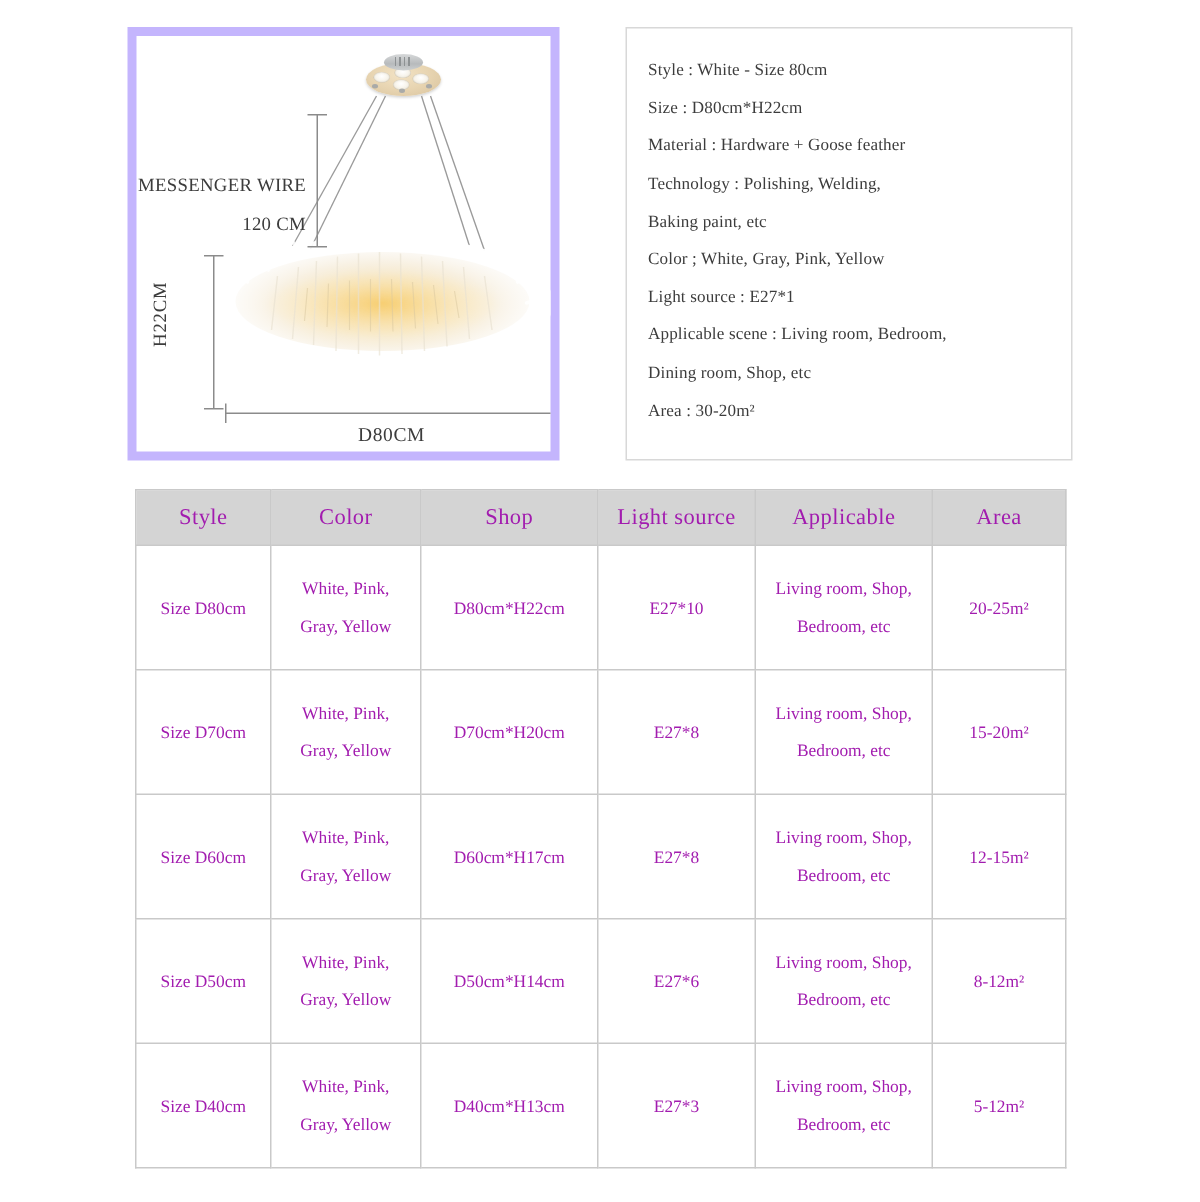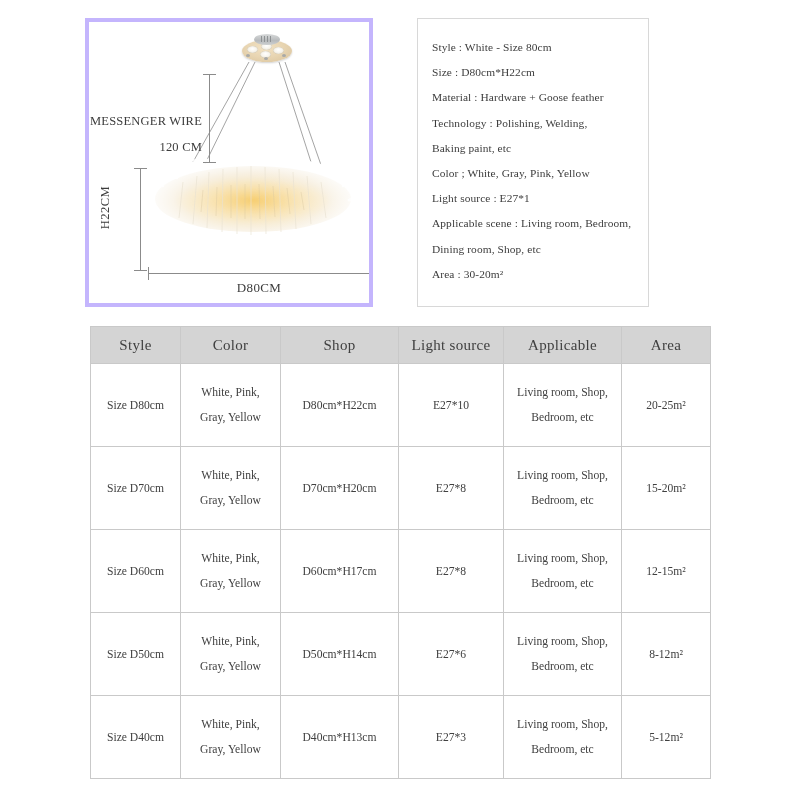--- a/index.html
+++ b/index.html
@@ -24,21 +24,21 @@
     height: 315px;
   }
 
   
   .diagram-panel {
     position: absolute;
     left: 85px;
     top: 18px;
     width: 288px;
     height: 289px;
-    border: 4px solid #c4b5fd;
+    border: 6px solid #c4b5fd;
     background: #fff;
     box-sizing: border-box;
     overflow: hidden;
   }
 
   
   .canopy-wrap {
     position: absolute;
     left: 148px;
     top: 10px;
@@ -185,21 +185,21 @@
     font-size: 13px;
     letter-spacing: 0.4px;
     color: #3c3c3c;
   }
 
   
   .spec-panel {
     position: absolute;
     left: 417px;
     top: 18px;
-    width: 232px;
+    width: 298px;
     height: 289px;
     border: 1px solid #d8d8d8;
     background: #fff;
     box-sizing: border-box;
     padding: 16px 0 0 14px;
   }
   .spec-line {
     font-size: 11.4px;
     line-height: 25.2px;
     color: #3c3c3c;
@@ -214,21 +214,21 @@
     top: 326px;
     width: 620px;
     border-collapse: collapse;
     table-layout: fixed;
   }
   .spec-table th,
   .spec-table td {
     border: 1px solid #c9c9c9;
     text-align: center;
     vertical-align: middle;
-    color: #404040;
+    color: #a21caf;
     font-weight: normal;
     padding: 0 2px;
   }
   .spec-table thead th {
     background: #d4d4d4;
     height: 36px;
     font-size: 15px;
     letter-spacing: 0.3px;
   }
   .spec-table tbody td {

